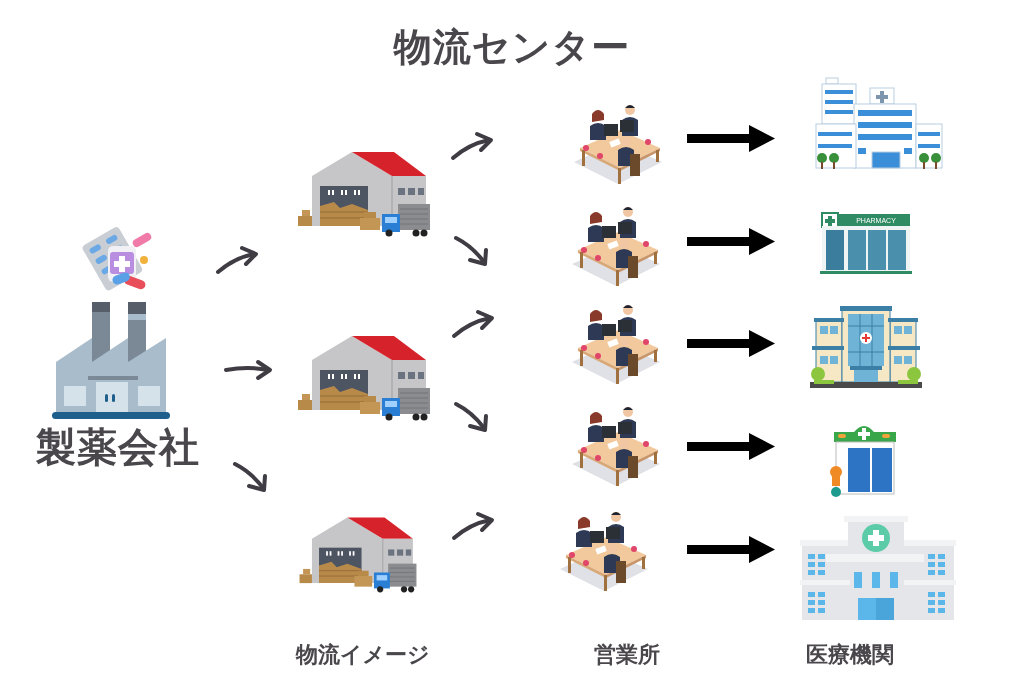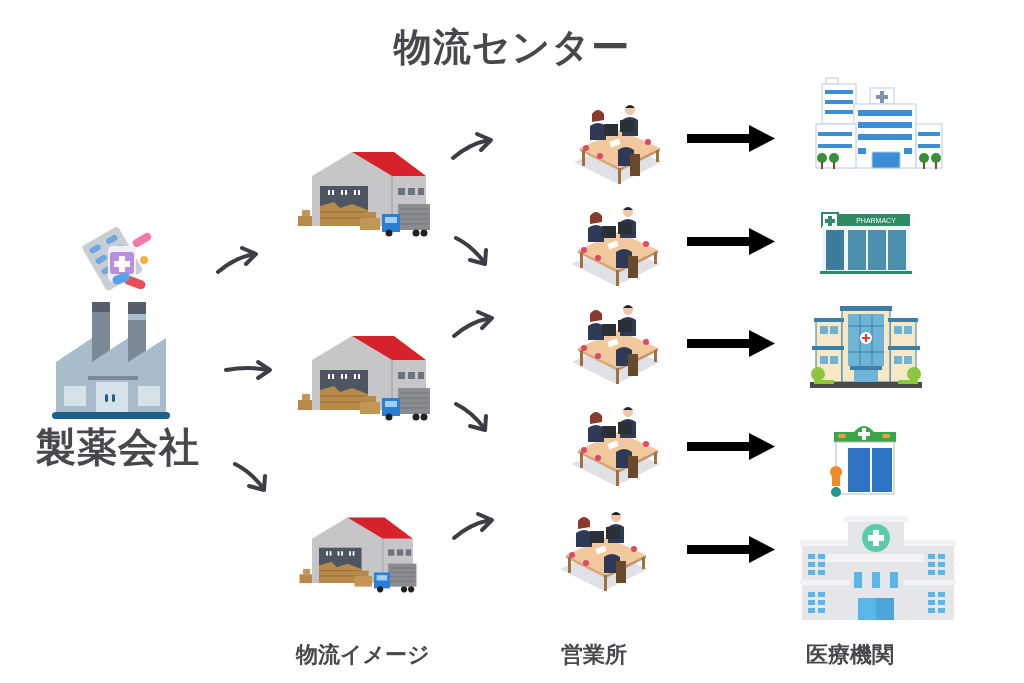--- a/index.html
+++ b/index.html
@@ -353,14 +353,14 @@
       <rect x="72" y="58" width="8" height="16"></rect>
       <rect x="90" y="58" width="8" height="16"></rect>
     <rect x="58" y="84" width="18" height="22"></rect>
   </g>
   <rect x="76" y="84" width="18" height="22" fill="#4aa6da"></rect>
   <rect x="0" y="66" width="50" height="5" fill="#f2f3f5"></rect>
     <rect x="104" y="66" width="52" height="5" fill="#f2f3f5"></rect>
 </svg>
 
 <div class="abs col-label" style="left:296px">物流イメージ</div>
-<div class="abs col-label" style="left:561px">営業所</div>
+<div class="abs col-label" style="left:594px">営業所</div>
 <div class="abs col-label" style="left:806px">医療機関</div>
 
 </body></html>

